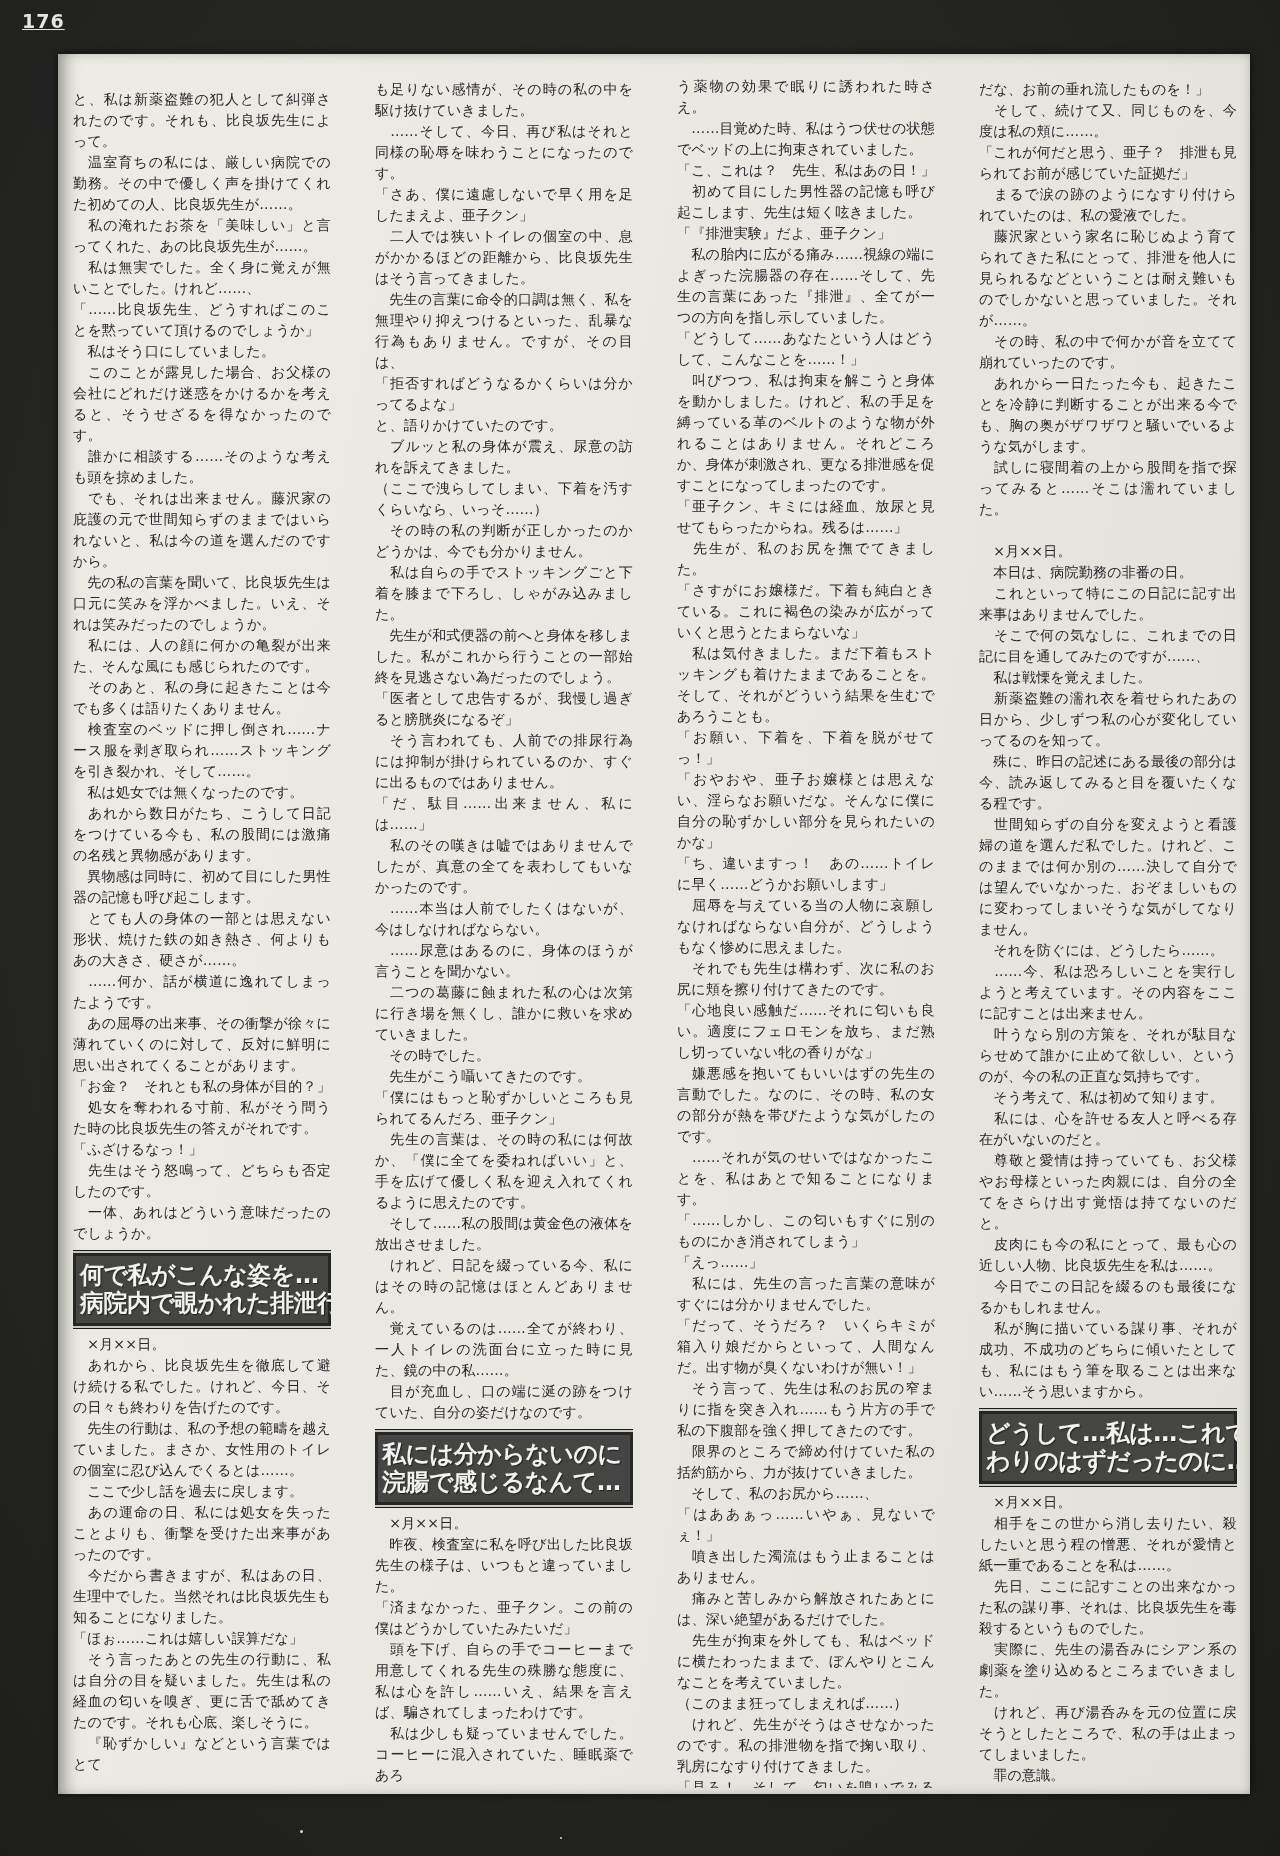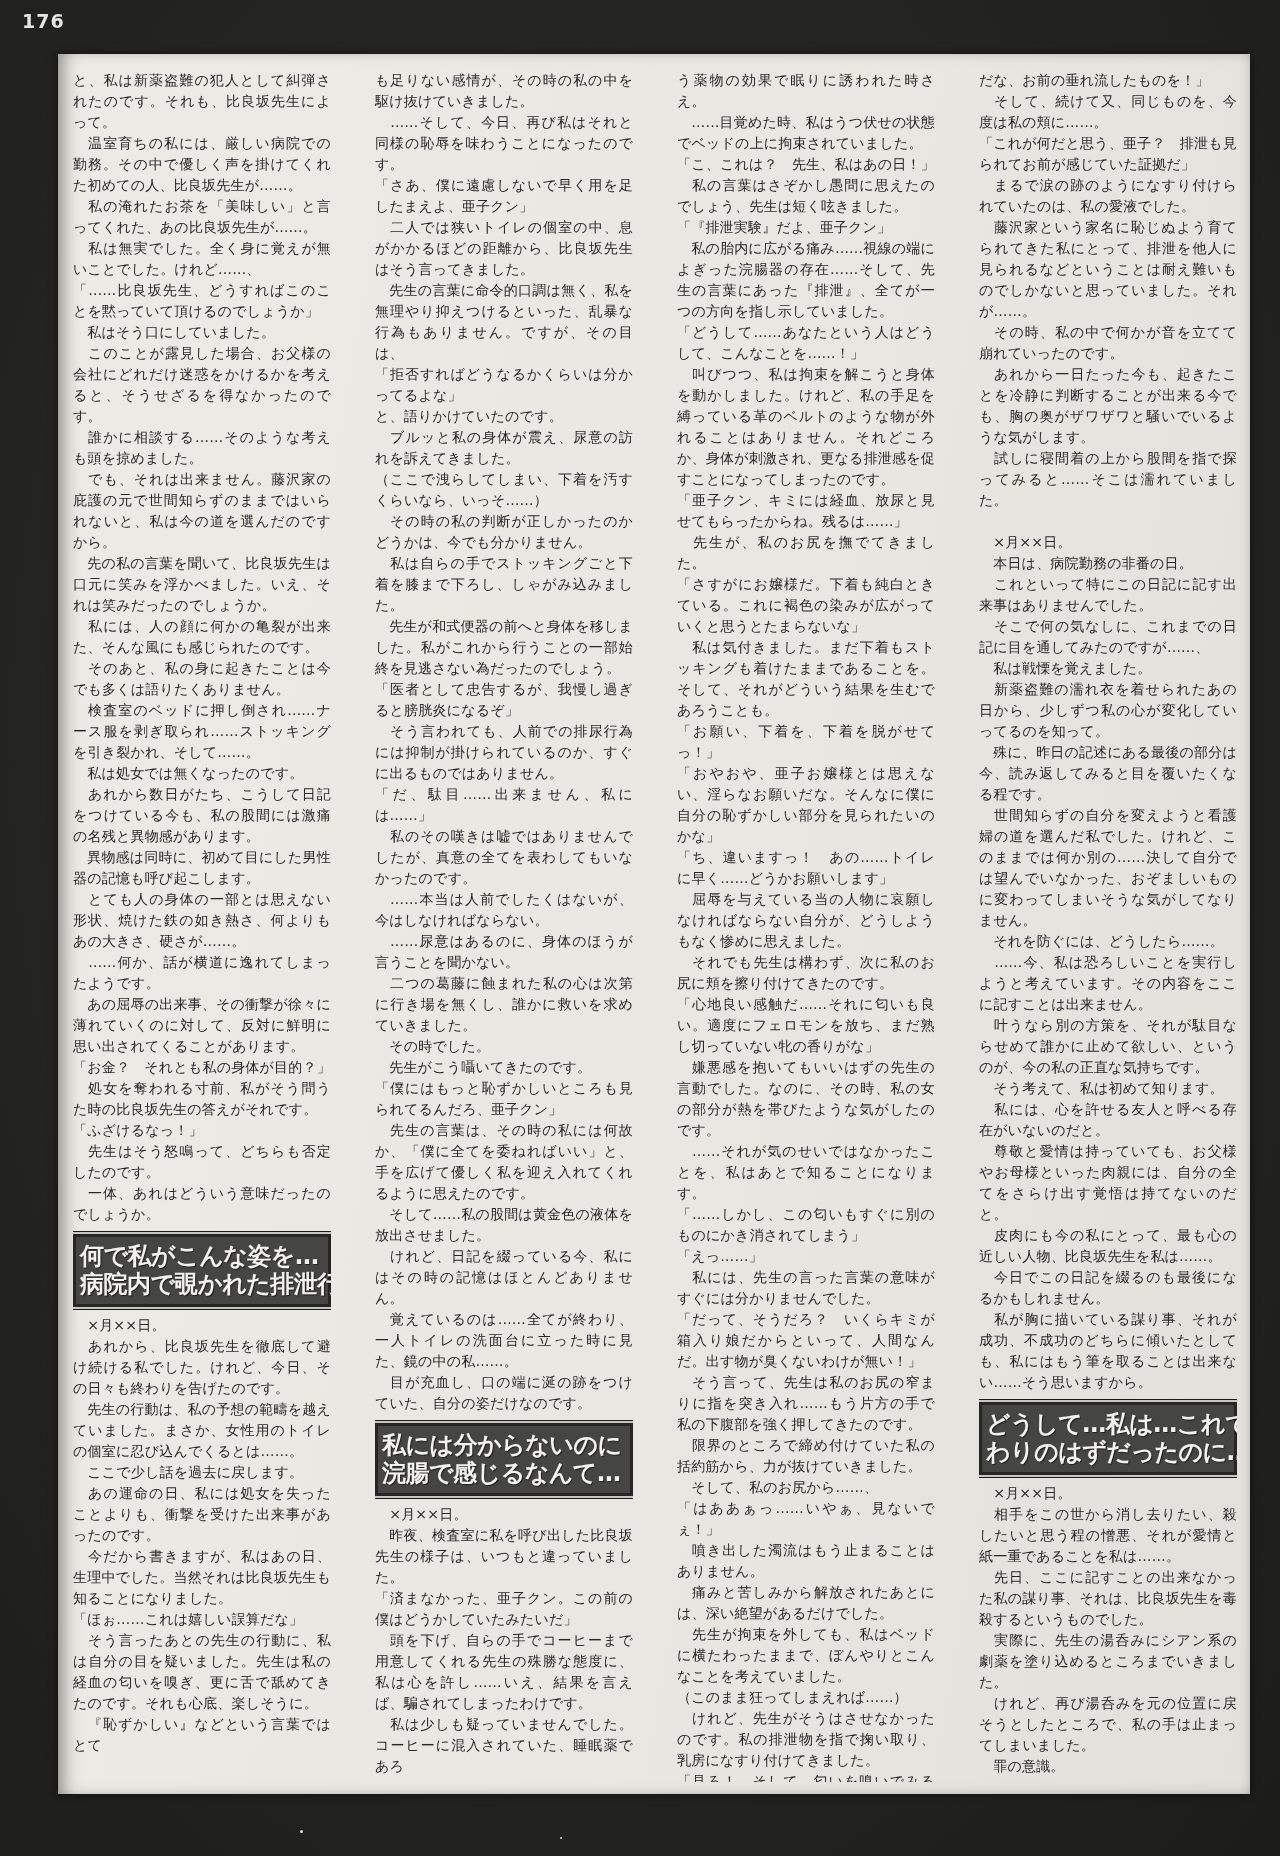--- a/index.html
+++ b/index.html
@@ -3,32 +3,32 @@
 <meta charset="utf-8">
 <style>
   html,body{margin:0;padding:0;}
   body{
     width:1280px;height:1856px;position:relative;overflow:hidden;
     background:radial-gradient(ellipse at 45% 40%, #2b2b28 0%, #232321 60%, #1c1c1a 100%);
     font-family:"DejaVu Sans",sans-serif;
   }
   #page-number{
     position:absolute;left:22px;top:10px;color:#e4e4e0;
-    font-size:19px;letter-spacing:1px;font-weight:bold;
+    font-size:19px;letter-spacing:1px;font-weight:bold;text-decoration:underline;
   }
   #paper{
     position:absolute;left:58px;top:54px;width:1192px;height:1740px;
     background:linear-gradient(100deg,#edebe5 0%,#e9e7e1 55%,#e2e0da 100%);
     box-shadow:inset 12px 0 18px -8px rgba(0,0,0,.45),
                inset -5px 0 12px -7px rgba(0,0,0,.28),
                0 0 8px rgba(0,0,0,.6);
   }
   #columns{
     display:flex;gap:44px;padding:16px 12px 0 15px;box-sizing:border-box;
-    height:100%;align-items:flex-start;
+    height:100%;align-items:center;
   }
   .col{flex:0 0 258px;width:258px;max-height:1712px;overflow:hidden;}
   .para{
     margin:0;font-size:14px;line-height:21px;color:#27272b;
     text-align:justify;letter-spacing:.2px;
   }
   .gap{height:21px;}
   .sec-header{
     margin:9px 0 8px;background:#454543;
     border:3px solid #262624;
@@ -125,21 +125,21 @@
         <p class="para">　×月××日。</p>
         <p class="para">　昨夜、検査室に私を呼び出した比良坂先生の様子は、いつもと違っていました。</p>
         <p class="para">「済まなかった、亜子クン。この前の僕はどうかしていたみたいだ」</p>
         <p class="para">　頭を下げ、自らの手でコーヒーまで用意してくれる先生の殊勝な態度に、私は心を許し……いえ、結果を言えば、騙されてしまったわけです。</p>
         <p class="para">　私は少しも疑っていませんでした。コーヒーに混入されていた、睡眠薬であろ</p>
       </div>
       <div class="col">
         <p class="para">う薬物の効果で眠りに誘われた時さえ。</p>
         <p class="para">　……目覚めた時、私はうつ伏せの状態でベッドの上に拘束されていました。</p>
         <p class="para">「こ、これは？　先生、私はあの日！」</p>
-        <p class="para">　私の言葉はさぞかし愚問に思えたのでしょう、先生は短く呟きました。</p>
+        <p class="para">　初めて目にした男性器の記憶も呼び起こします、先生は短く呟きました。</p>
         <p class="para">「『排泄実験』だよ、亜子クン」</p>
         <p class="para">　私の胎内に広がる痛み……視線の端によぎった浣腸器の存在……そして、先生の言葉にあった『排泄』、全てが一つの方向を指し示していました。</p>
         <p class="para">「どうして……あなたという人はどうして、こんなことを……！」</p>
         <p class="para">　叫びつつ、私は拘束を解こうと身体を動かしました。けれど、私の手足を縛っている革のベルトのような物が外れることはありません。それどころか、身体が刺激され、更なる排泄感を促すことになってしまったのです。</p>
         <p class="para">「亜子クン、キミには経血、放尿と見せてもらったからね。残るは……」</p>
         <p class="para">　先生が、私のお尻を撫でてきました。</p>
         <p class="para">「さすがにお嬢様だ。下着も純白ときている。これに褐色の染みが広がっていくと思うとたまらないな」</p>
         <p class="para">　私は気付きました。まだ下着もストッキングも着けたままであることを。そして、それがどういう結果を生むであろうことも。</p>
         <p class="para">「お願い、下着を、下着を脱がせてっ！」</p>
         <p class="para">「おやおや、亜子お嬢様とは思えない、淫らなお願いだな。そんなに僕に自分の恥ずかしい部分を見られたいのかな」</p>

